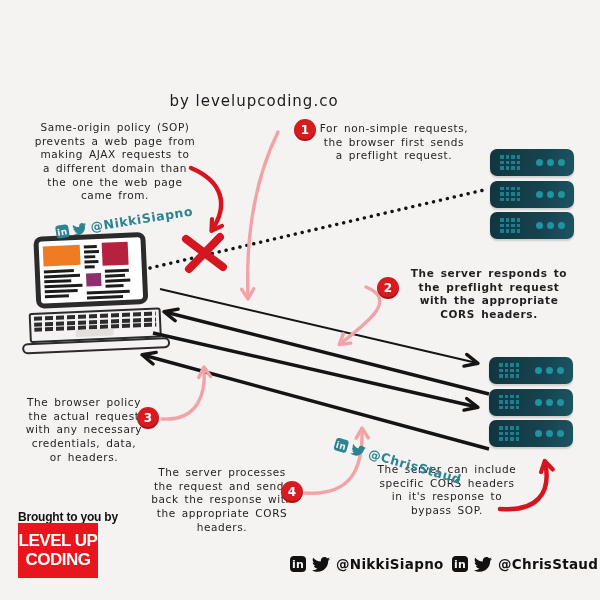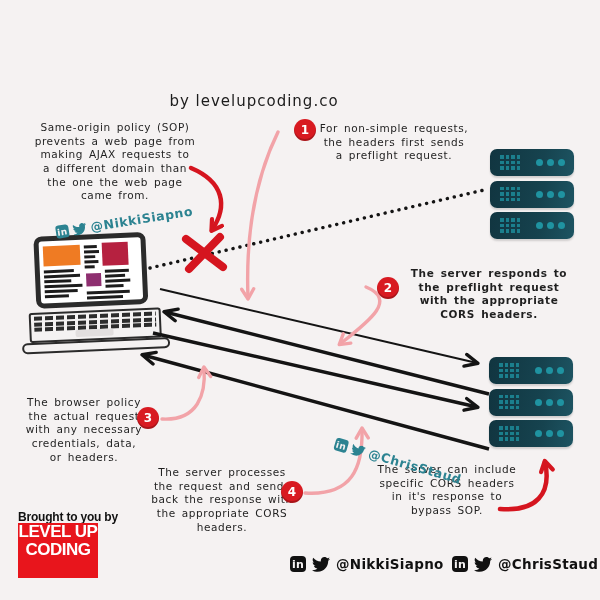--- a/index.html
+++ b/index.html
@@ -83,21 +83,21 @@
   #wm-chris{left:335px;top:436px;transform:rotate(16deg);transform-origin:left center;}
   .li-icon{display:inline-flex;align-items:center;justify-content:center;
     border-radius:3px;background:#2c8391;color:#f5f2f2;
     width:13px;height:13px;font-size:9px;font-weight:bold;}
   .tw-icon{display:inline-block;}
   
   #brought{position:absolute;left:18px;top:510px;font-family:"Liberation Sans",sans-serif;
     font-size:12px;font-weight:bold;letter-spacing:-.2px;color:#111;}
   #brand-box{position:absolute;left:18px;top:523px;width:80px;height:55px;
     background:#e8151c;display:flex;flex-direction:column;align-items:center;
-    z-index:4;}
+    justify-content:center;z-index:4;}
   #brand-box span{color:#fff;font-family:"Liberation Sans",sans-serif;
     font-weight:bold;font-size:17px;line-height:1.06;letter-spacing:-.5px;}
   .credit{position:absolute;top:556px;display:flex;align-items:center;gap:6px;
     font-size:13.5px;font-weight:bold;letter-spacing:.3px;color:#111;}
   #credit-1{left:290px;}
   #credit-2{left:452px;}
   .credit .li-icon{width:16px;height:16px;font-size:11px;background:#111;border-radius:4px;}
   
   #overlay{position:absolute;left:0;top:0;z-index:3;pointer-events:none;}
 </style>
@@ -108,21 +108,21 @@
 
   <div class="subtitle">by levelupcoding.co</div>
 
   <div class="note" id="sop-note">Same-origin policy (SOP)
 prevents a web page from
 making AJAX requests to
 a different domain than
 the one the web page
 came from.</div>
   <div class="note" id="step1-text">For non-simple requests,
-the headers first sends
+the browser first sends
 a preflight request.</div>
   <div class="note" id="step2-text">The server responds to
 the preflight request
 with the appropriate
 CORS headers.</div>
   <div class="note" id="step3-text">The browser policy
 the actual request
 with any necessary
 credentials, data,
 or headers.</div>

